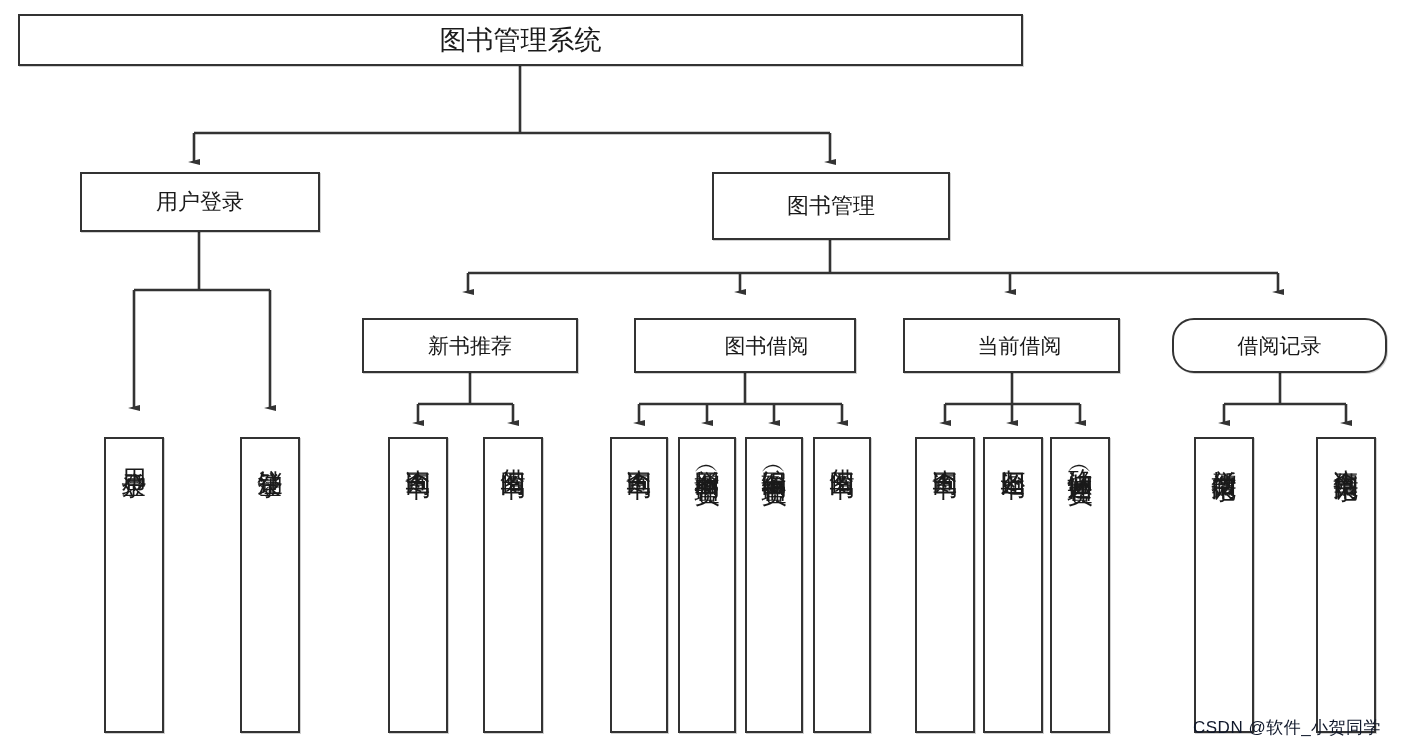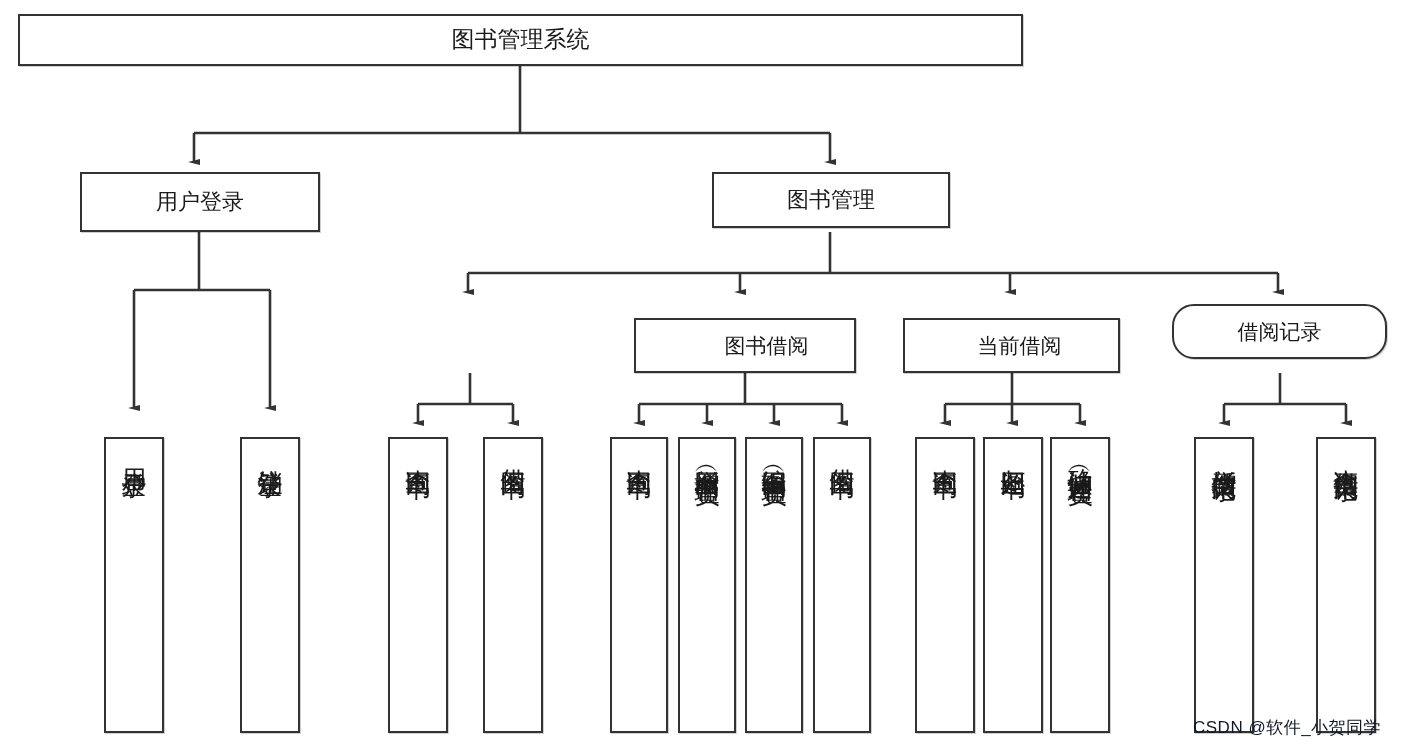--- a/index.html
+++ b/index.html
@@ -35,21 +35,21 @@
     justify-content: center;
     color: #1a1a1a;
     box-shadow: 1px 1px 0 rgba(0,0,0,0.18);
   }
   .node .label {
     display: block;
     text-align: center;
     line-height: 1.12;
     white-space: nowrap;
   }
-  .node.root .label { font-size: 23px; }
+  .node.root .label { font-size: 27px; }
   .node.lvl1 .label { font-size: 22px; }
   .node.lvl2 .label { font-size: 21px; }
   .node.leaf {
     padding: 10px 0 6px 0;
     align-items: flex-start;
     justify-content: center;
   }
   .node.leaf .label {
     font-size: 25px;
     writing-mode: vertical-rl;
@@ -122,31 +122,34 @@
     </g>
   </svg>
 
   <div class="node root" style="left:18px; top:14px; width:1005px; height:52px;">
     <span class="label">图书管理系统</span>
   </div>
 
   <div class="node lvl1" style="left:80px; top:172px; width:240px; height:60px;">
     <span class="label">用户登录</span>
   </div>
-  <div class="node lvl1" style="left:712px; top:172px; width:238px; height:56px;">
+  <div class="node lvl1" style="left:712px; top:172px; width:238px; height:68px;">
     <span class="label">图书管理</span>
   </div>
 
+  <div class="node lvl2" style="left:362px; top:318px; width:216px; height:55px;">
+    <span class="label">新书推荐</span>
+  </div>
   <div class="node lvl2" style="left:634px; top:318px; width:222px; height:55px;padding-left:43px;">
     <span class="label">图书借阅</span>
   </div>
   <div class="node lvl2" style="left:903px; top:318px; width:217px; height:55px;padding-left:16px;">
     <span class="label">当前借阅</span>
   </div>
-  <div class="node lvl2" style="left:1172px; top:304px; width:215px; height:55px;border-radius:22px;">
+  <div class="node lvl2" style="left:1172px; top:318px; width:215px; height:55px;border-radius:22px;">
     <span class="label">借阅记录</span>
   </div>
 
   <div class="node leaf" style="left:104px; top:437px; width:60px; height:296px;">
     <span class="label">用户登录</span>
   </div>
   <div class="node leaf" style="left:240px; top:437px; width:60px; height:296px;">
     <span class="label">注销登录</span>
   </div>
 

